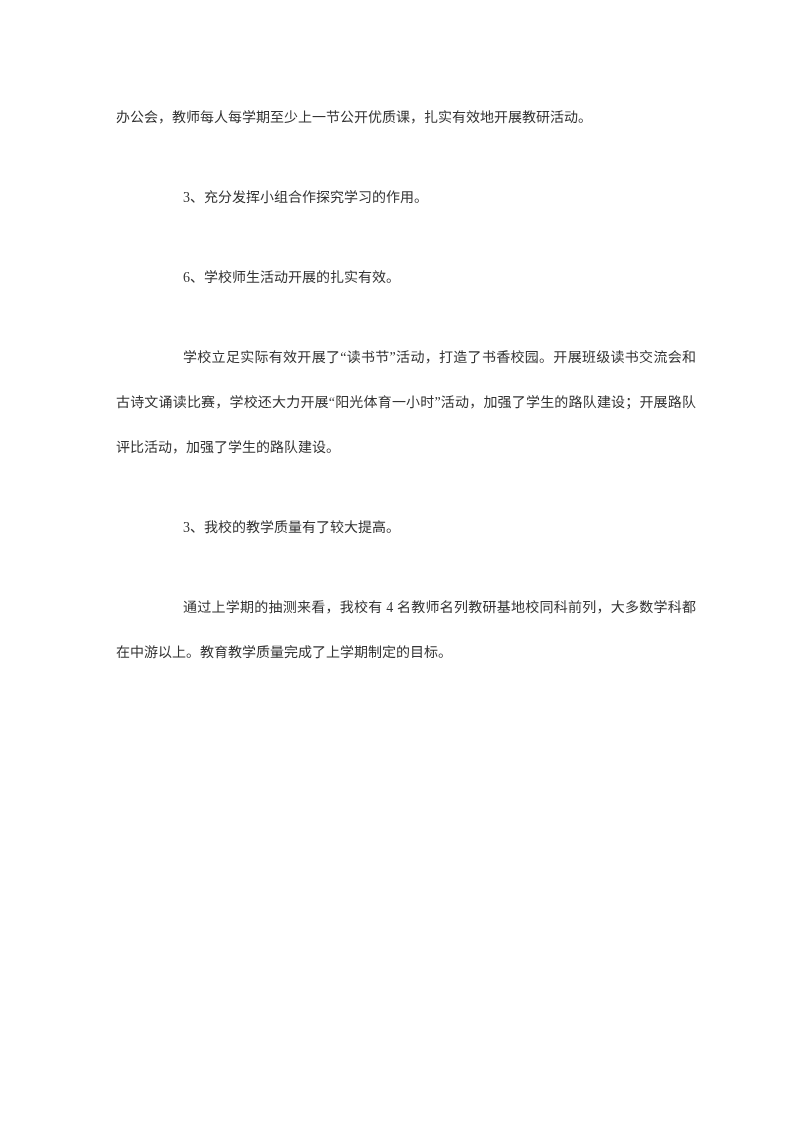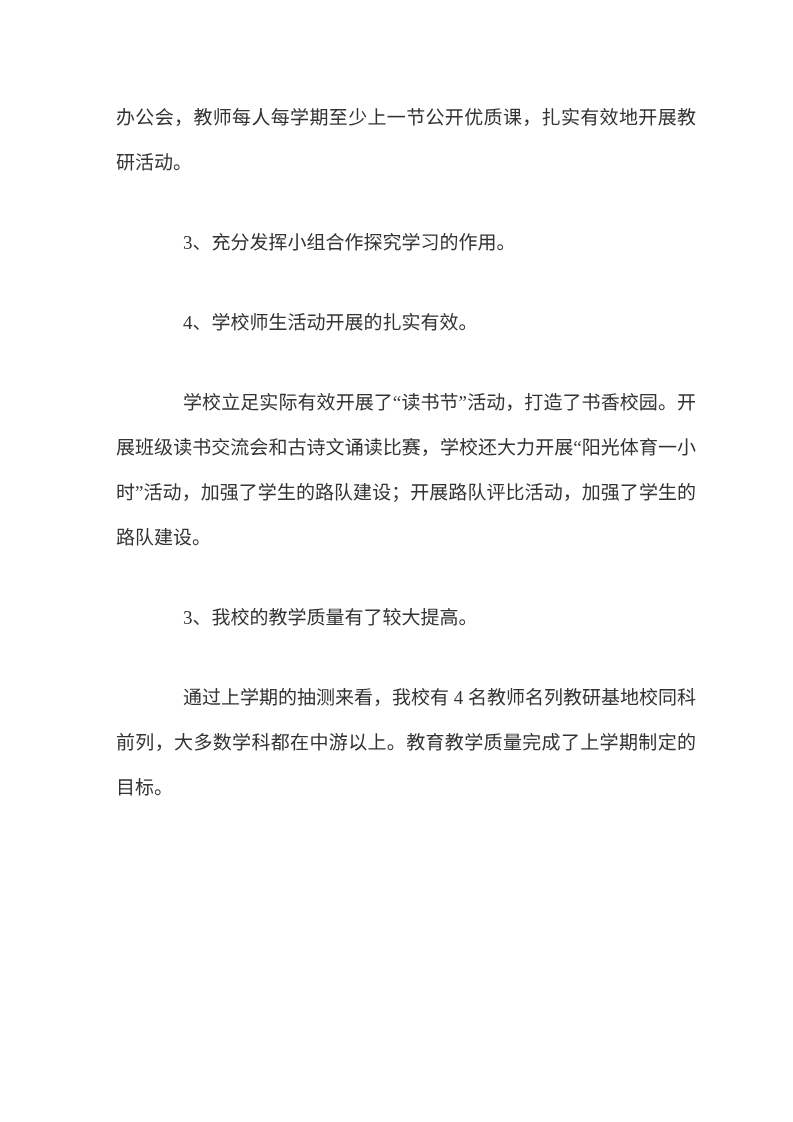--- a/index.html
+++ b/index.html
@@ -14,21 +14,21 @@
   }
   .page {
     box-sizing: border-box;
     width: 793px;
     height: 1122px;
     background: #ffffff;
     padding: 95px 97px 0 116px;
   }
   .para {
     font-family: "Liberation Serif", "DejaVu Serif", serif;
-    font-size: 19px;
+    font-size: 14px;
     line-height: 45px;
     color: #333333;
     margin: 0 0 35px 0;
     text-align: justify;
     letter-spacing: 0;
     word-break: break-all;
   }
   .para.indent {
     text-indent: 67px;
   }
@@ -39,20 +39,20 @@
 </style>
 </head>
 <body>
 
 <div class="page">
   <p class="para">办公会，教师每人每学期至少上一节公开优质课，扎实有效地开展教研活动。</p>
 
   <p class="para indent">3、充分发挥小组合作探究学习的作用。</p>
 
 
-  <p class="para indent">4、学校师生活动开展的扎实有效。</p>
+  <p class="para indent">6、学校师生活动开展的扎实有效。</p>
 
   <p class="para indent">学校立足实际有效开展了“读书节”活动，打造了书香校园。开展班级读书交流会和古诗文诵读比赛，学校还大力开展“阳光体育一小时”活动，加强了学生的路队建设；开展路队评比活动，加强了学生的路队建设。</p>
 
   <p class="para indent">3、我校的教学质量有了较大提高。</p>
 
   <p class="para indent">通过上学期的抽测来看，我校有 4 名教师名列教研基地校同科前列，大多数学科都在中游以上。教育教学质量完成了上学期制定的目标。</p>
 </div>
 
 </body></html>

